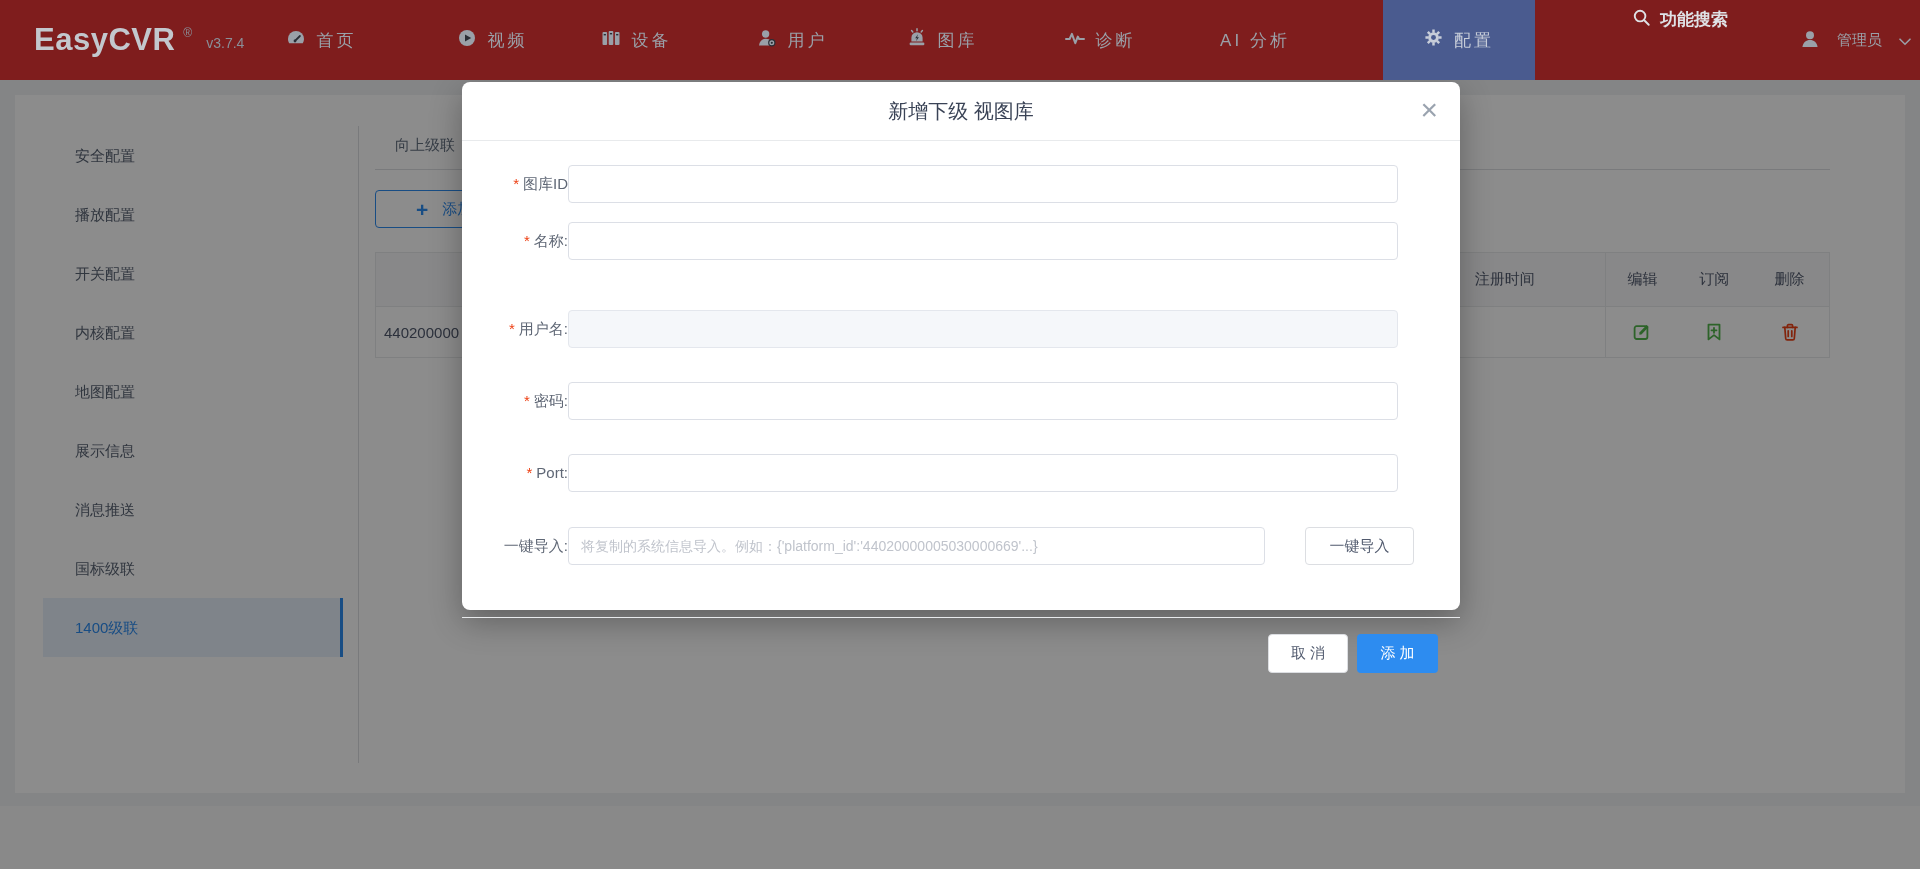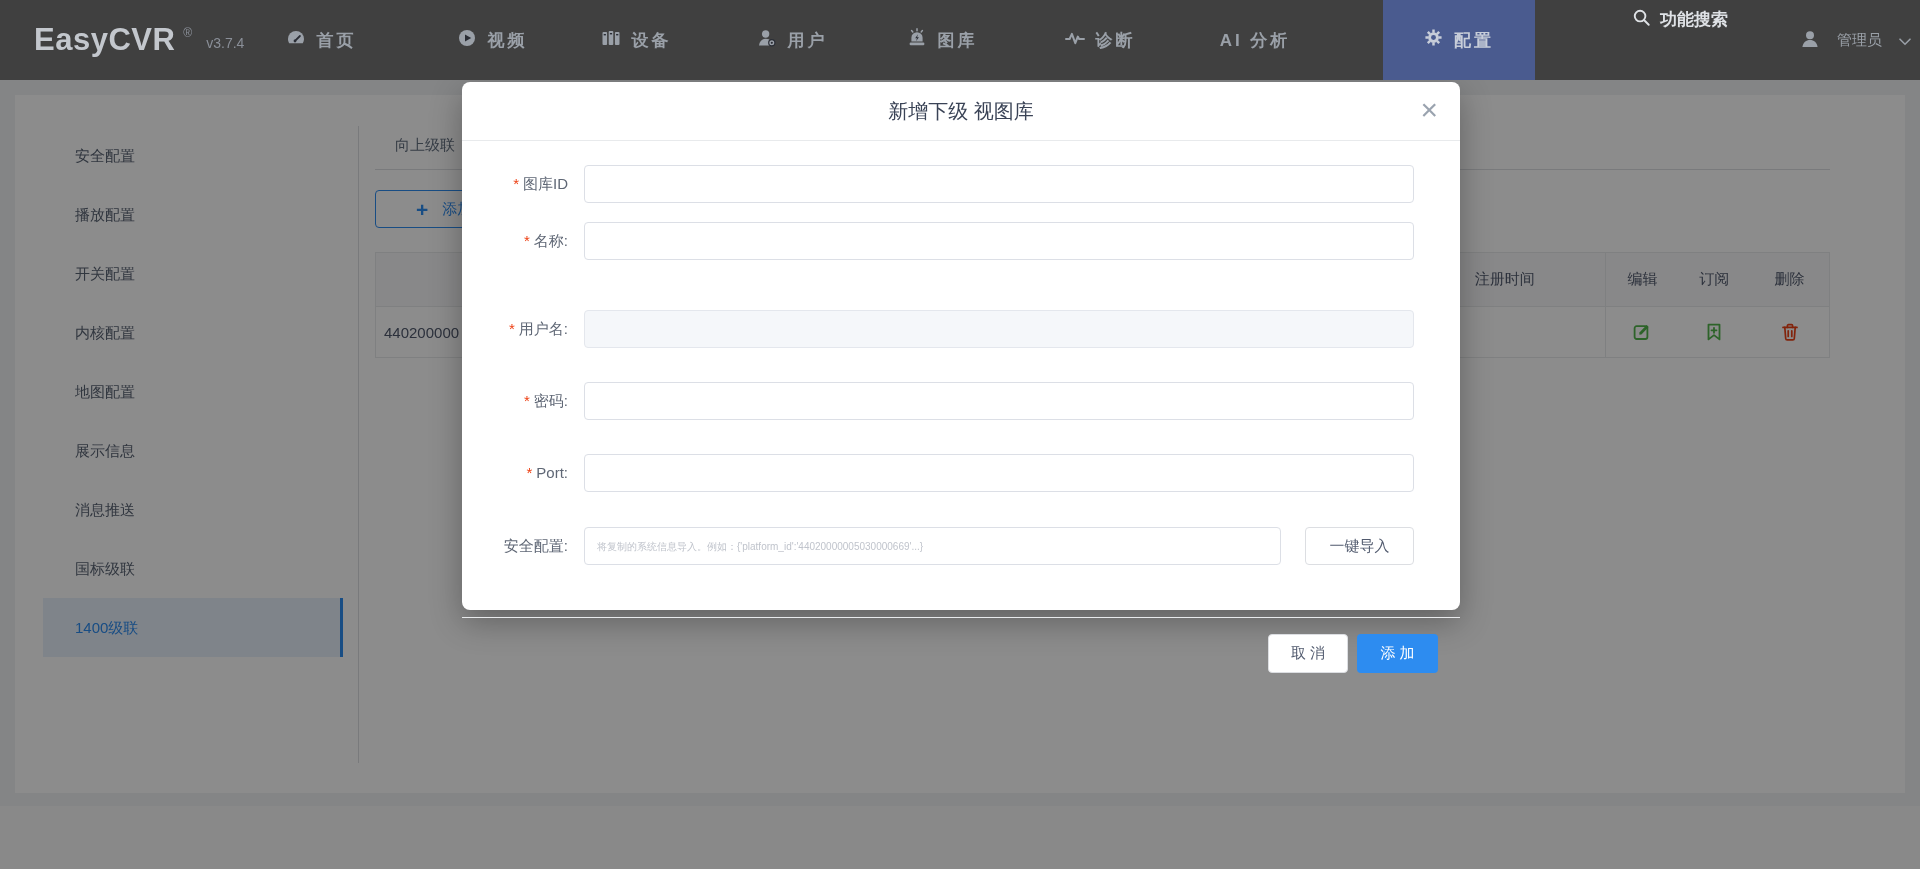--- a/index.html
+++ b/index.html
@@ -1,27 +1,27 @@
 <!DOCTYPE html>
 <html><head>
 <meta charset="utf-8">
 <style>
   * { margin:0; padding:0; box-sizing:border-box; }
   html,body { background:#fafafa; }
   .screen { position:relative; width:1920px; height:869px; overflow:hidden; background:#fafafa;
             font-family:"Liberation Sans","DejaVu Sans",sans-serif; }
 
   
-  .navbar { position:absolute; left:0; top:0; width:1920px; height:80px; background:#404040; z-index:60; }
+  .navbar { position:absolute; left:0; top:0; width:1920px; height:80px; background:#7f1d1d; z-index:60; }
   .brand { position:absolute; left:34px; top:0; height:80px; display:flex; align-items:center; }
   .brand-name { font-size:31px; font-weight:bold; color:#c3c7cd; letter-spacing:.5px; }
   .brand-reg  { font-size:12px; color:#8a8f98; margin-left:8px; position:relative; top:-7px; }
   .brand-ver  { font-size:14px; color:#8a8f98; margin-left:14px; position:relative; top:3px;}
   .nav-item { position:absolute; top:0; height:80px; width:152px; display:flex; align-items:center;
-              justify-content:center; gap:11px; color:#9aa0a8; font-size:17px; font-weight:bold;
+              justify-content:center; gap:11px; color:#9aa0a8; font-size:17px; font-weight:normal;
               letter-spacing:3px; cursor:pointer; }
   .nav-item svg { flex:none; letter-spacing:0; }
   .nav-item.active { background:#4a5b8f; color:#c7cdd9;margin-left:48px; }
   .nav-search { position:absolute; left:1632px; top:8px; height:80px; display:flex; align-items:flex-start;
                 gap:9px; color:#dfe2e6; font-size:17px; font-weight:bold; cursor:pointer; }
   .nav-user { position:absolute; left:1800px; top:0; height:80px; display:flex; align-items:center;
               gap:17px; color:#9aa0a8; font-size:15px; cursor:pointer; }
 
   
   .page { position:absolute; left:0; top:80px; width:1920px; height:726px; background:#f0f2f5; }
@@ -52,22 +52,22 @@
   .overlay { position:absolute; left:0; top:80px; width:1920px; height:789px; background:rgba(0,0,0,.45); z-index:40; }
   .modal { position:absolute; left:462px; top:82px; width:998px; height:528px; background:#fff;
            border-radius:8px; box-shadow:0 12px 32px rgba(0,0,0,.3); z-index:50; }
   .modal-header { position:relative; height:59px; border-bottom:1px solid #e8eaec; }
   .modal-title { text-align:center; line-height:59px; font-size:20px; color:#3a4356; }
   .modal-close { position:absolute; right:22px; top:10px; font-size:30px; font-weight:300;
                  color:#9aa3af; cursor:pointer; line-height:1.2; }
   .frow { position:absolute; left:0; width:100%; height:38px; display:flex; }
   .flabel { width:106px; text-align:right; line-height:38px; font-size:15px; color:#5f6775; white-space:nowrap; }
   .star { color:#ed4014; margin-right:4px; }
-  .finput { margin-left:16px; width:830px; height:38px; border:1px solid #dcdfe6; border-radius:4px;
-            padding:0 12px; font-size:10px; color:#515a6e; outline:none; background:#fff; }
+  .finput { width:830px; height:38px; border:1px solid #dcdfe6; border-radius:4px;
+            padding:0 12px; font-size:14px; color:#515a6e; outline:none; background:#fff; }
   .finput:disabled { background:#f5f7fa; border-color:#e4e7ed; }
   .finput::placeholder { color:#c0c4cc; }
   .finput.short { width:697px; }
   .import-btn { position:absolute; left:843px; top:445px; width:109px; height:38px; border:1px solid #dcdee2;
                 border-radius:4px; background:#fff; color:#515a6e; font-size:15px; cursor:pointer; }
   .modal-footer { position:absolute; left:0; top:535px; width:100%; height:65px; border-top:1px solid #e8eaec; }
   .btn-cancel { position:absolute; left:806px; top:16px; width:80px; height:39px; border:1px solid #dcdee2;
                 border-radius:4px; background:#fff; color:#515a6e; font-size:15px; cursor:pointer; }
   .btn-ok { position:absolute; left:895px; top:16px; width:81px; height:39px; border:none; border-radius:4px;
             background:#2d8cf0; color:#fff; font-size:15px; cursor:pointer; }
@@ -261,21 +261,21 @@
     </div>
     <div class="frow" style="top:300px">
       <span class="flabel"><span class="star">*</span><span>密码:</span></span>
       <input class="finput" value="" style="">
     </div>
     <div class="frow" style="top:372px">
       <span class="flabel"><span class="star">*</span><span>Port:</span></span>
       <input class="finput" value="" style="">
     </div>
     <div class="frow" style="top:445px">
-      <span class="flabel">安全配置:</span>
+      <span class="flabel">一键导入:</span>
       <input class="finput short" placeholder="将复制的系统信息导入。例如：{'platform_id':'44020000005030000669'...}" style="">
     </div>
     <button class="import-btn">一键导入</button>
 
     <div class="modal-footer">
       <button class="btn-cancel">取 消</button>
       <button class="btn-ok">添 加</button>
     </div>
   </div>
 

